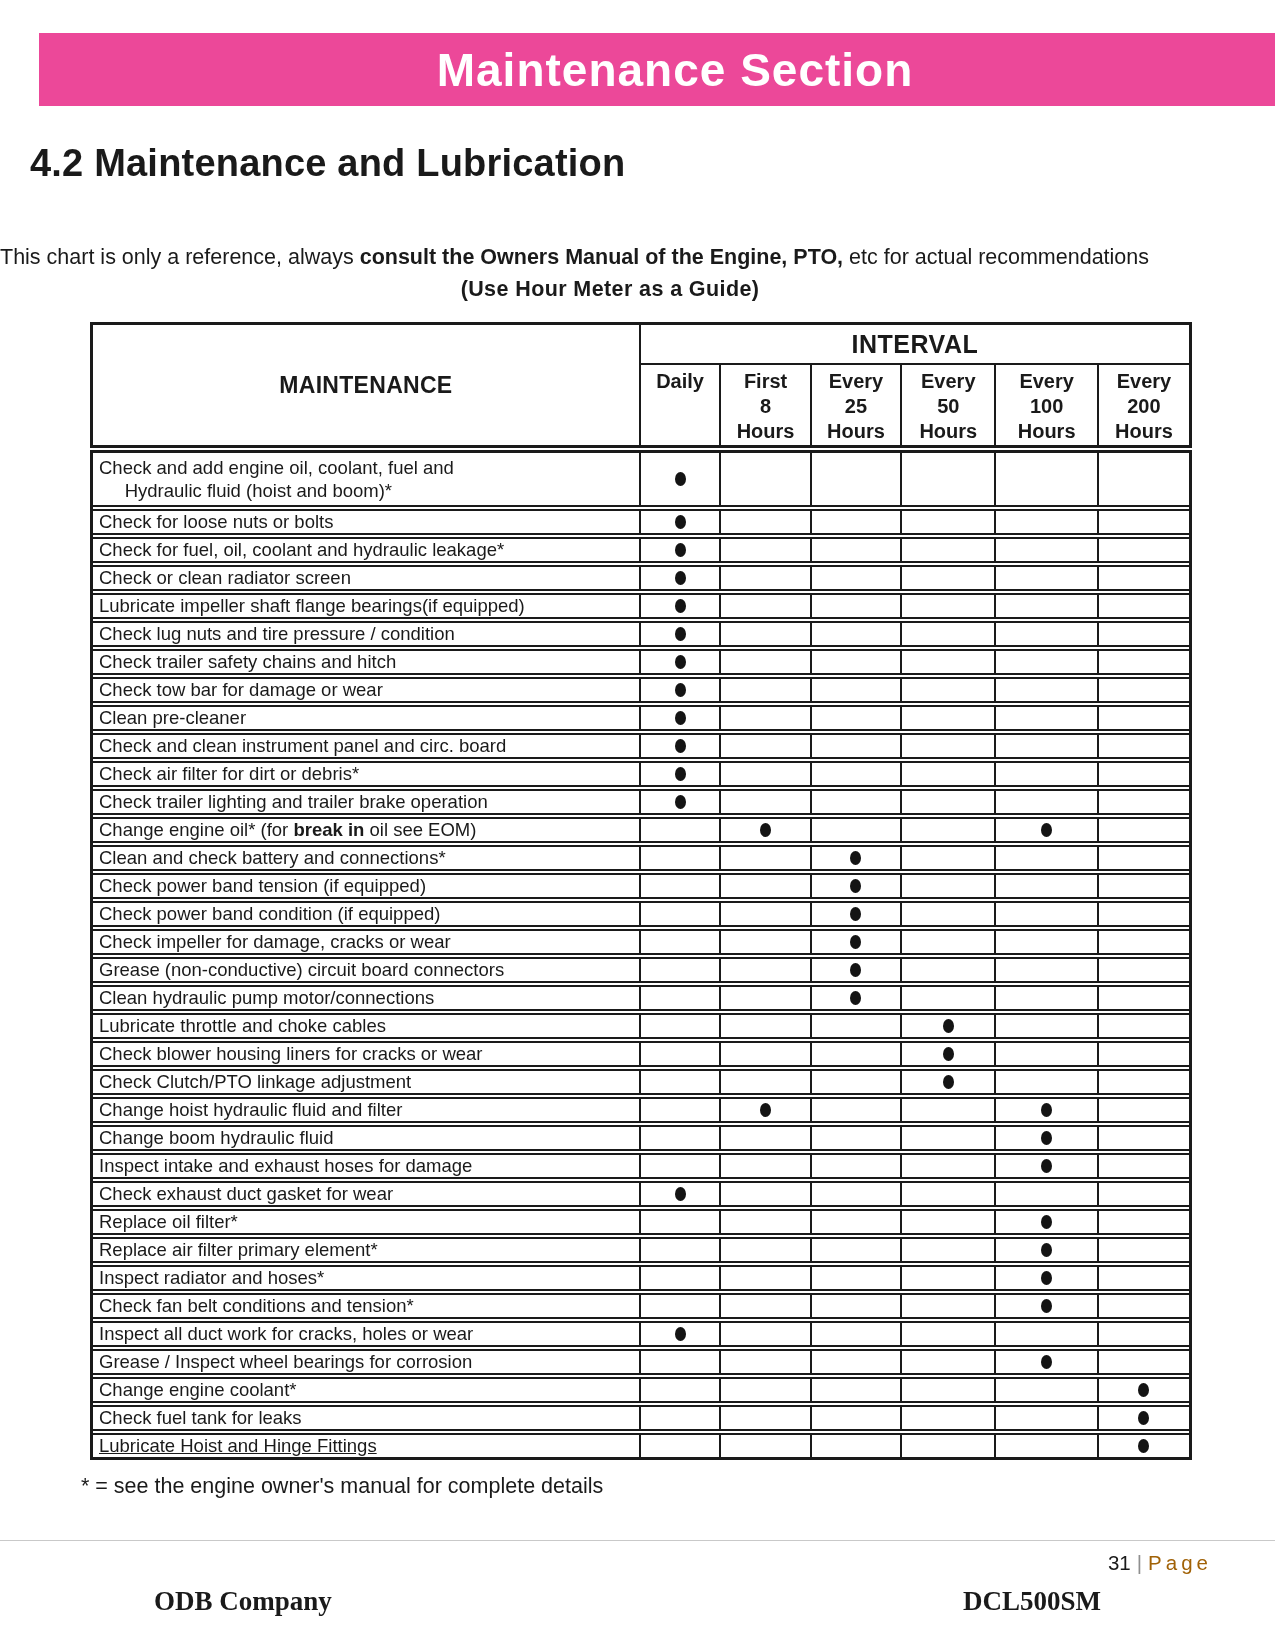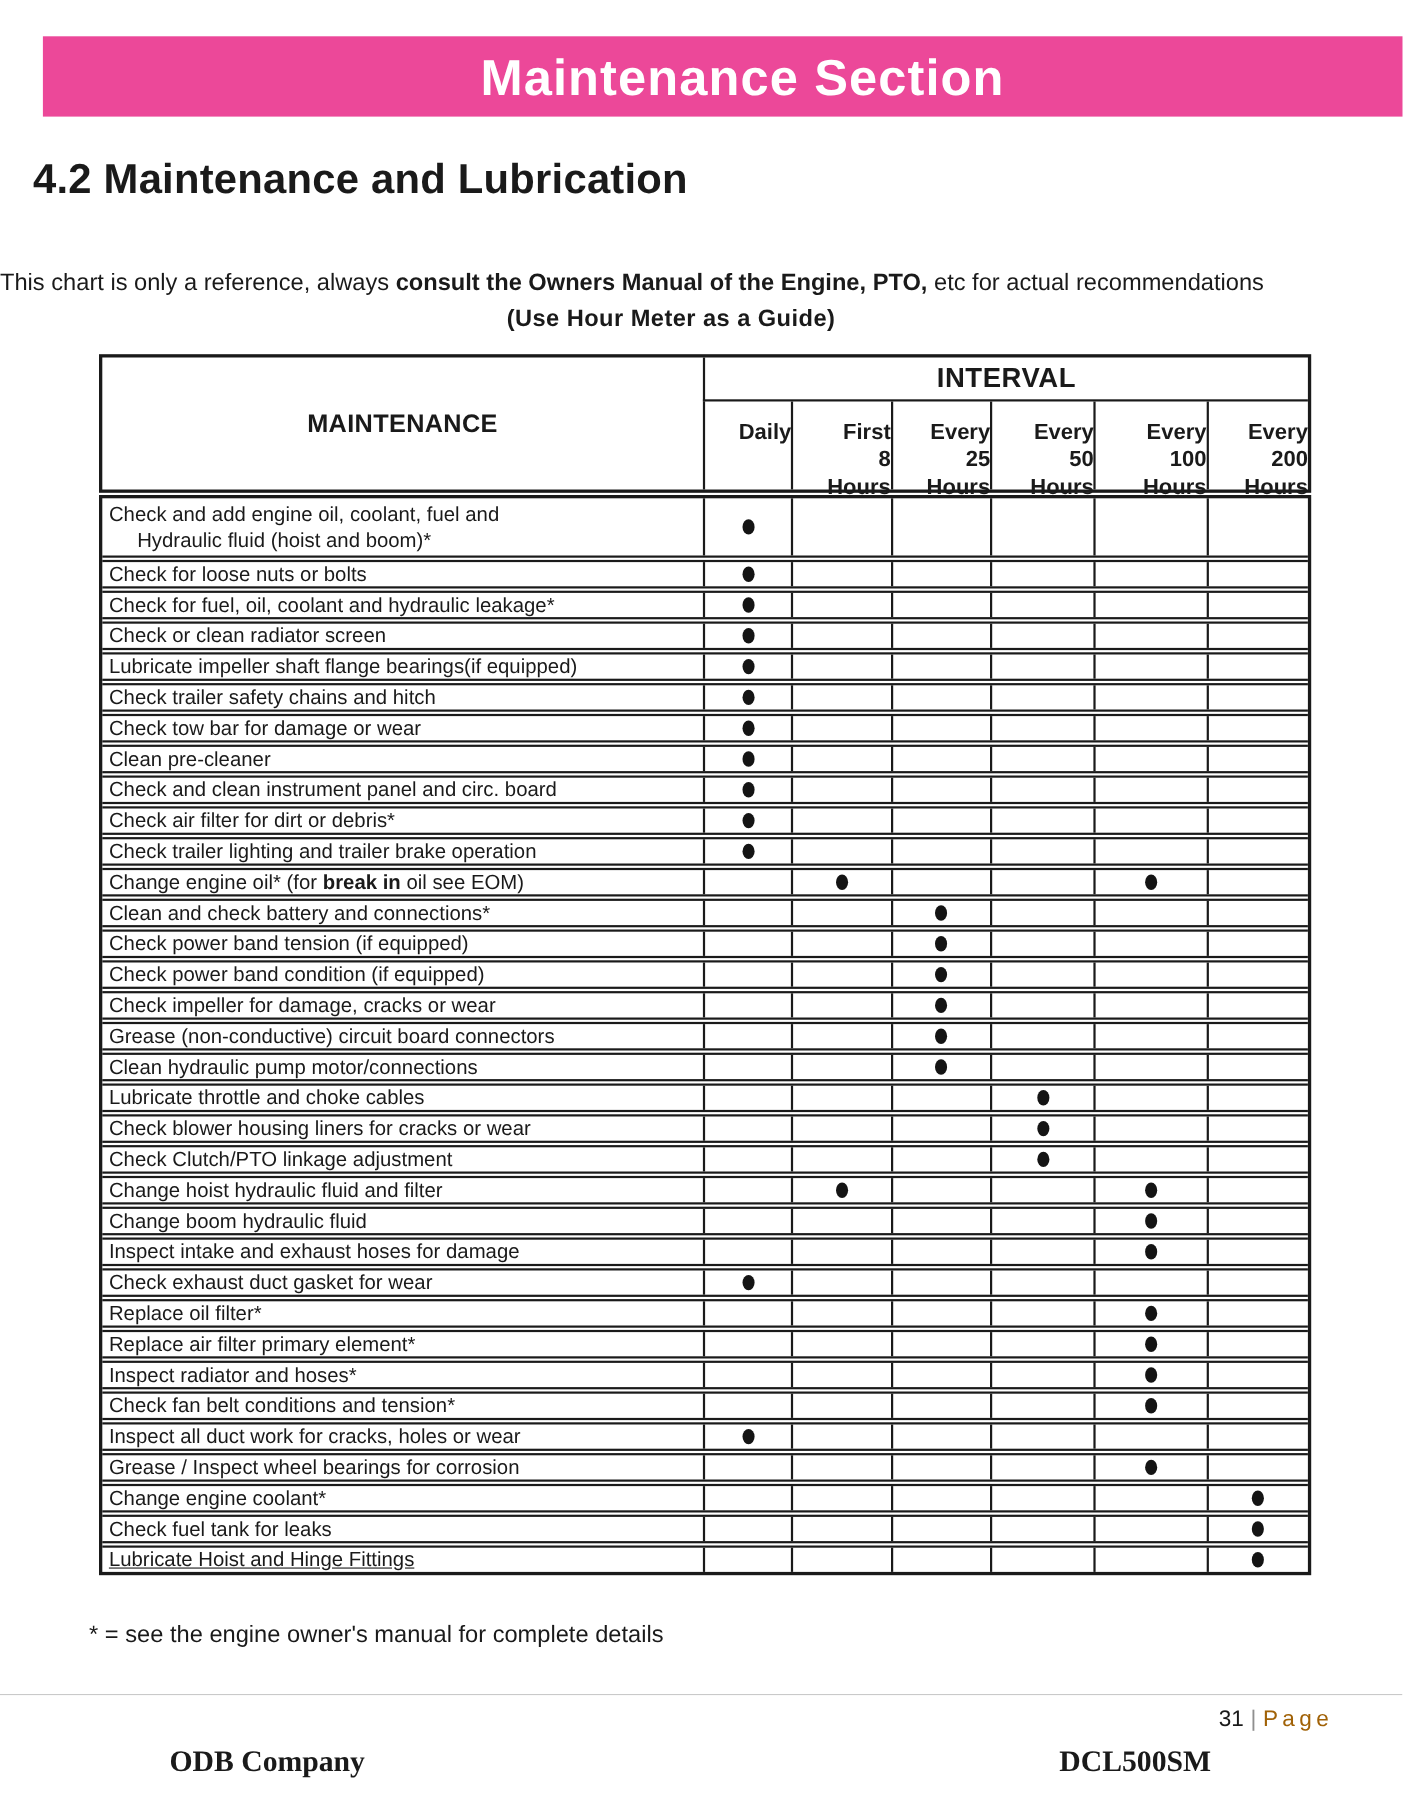--- a/index.html
+++ b/index.html
@@ -47,22 +47,22 @@
     display:flex; align-items:center; justify-content:center;
     font-weight:bold; font-size:23px; letter-spacing:0.3px;text-align:right;
   }
   .h-interval {
     grid-column:2/8; grid-row:1;
     border-left:2px solid #1a1a1a; border-bottom:2px solid #1a1a1a;
     text-align:center; font-weight:bold; font-size:25px; line-height:38px; letter-spacing:0.5px;
   }
   .h-col {
     grid-row:2; border-left:2px solid #1a1a1a;
-    text-align:right; font-weight:bold; font-size:20px; line-height:25px;
-    padding-top:16px; white-space:pre-line; box-sizing:border-box;
+    text-align:center; font-weight:bold; font-size:20px; line-height:25px;
+    padding-top:4px; white-space:pre-line; box-sizing:border-box;
   }
 
   .tbody { border:3px solid #1a1a1a; box-sizing:border-box; background:#fff; }
   .trow { display:flex; height:22px; border-top:2px solid #1a1a1a; border-bottom:2px solid #1a1a1a;justify-content:center; }
   .trow:first-child { border-top:none; }
   .trow:last-child { border-bottom:none;text-decoration:underline; }
   .trow + .trow { margin-top:2px; }
   .trow.tall { height:52px; }
 
   .tcell { box-sizing:border-box; }
@@ -180,20 +180,31 @@
         <div class="tcell ivl c2">
           <span class="dot"></span>
         </div>
         <div class="tcell ivl c3"></div>
         <div class="tcell ivl c4"></div>
         <div class="tcell ivl c5"></div>
         <div class="tcell ivl c6"></div>
         <div class="tcell ivl c7"></div>
       </div>
       <div class="trow">
+        <div class="tcell task">Check lug nuts and tire pressure / condition</div>
+        <div class="tcell ivl c2">
+          <span class="dot"></span>
+        </div>
+        <div class="tcell ivl c3"></div>
+        <div class="tcell ivl c4"></div>
+        <div class="tcell ivl c5"></div>
+        <div class="tcell ivl c6"></div>
+        <div class="tcell ivl c7"></div>
+      </div>
+      <div class="trow">
         <div class="tcell task">Check trailer safety chains and hitch</div>
         <div class="tcell ivl c2">
           <span class="dot"></span>
         </div>
         <div class="tcell ivl c3"></div>
         <div class="tcell ivl c4"></div>
         <div class="tcell ivl c5"></div>
         <div class="tcell ivl c6"></div>
         <div class="tcell ivl c7"></div>
       </div>

